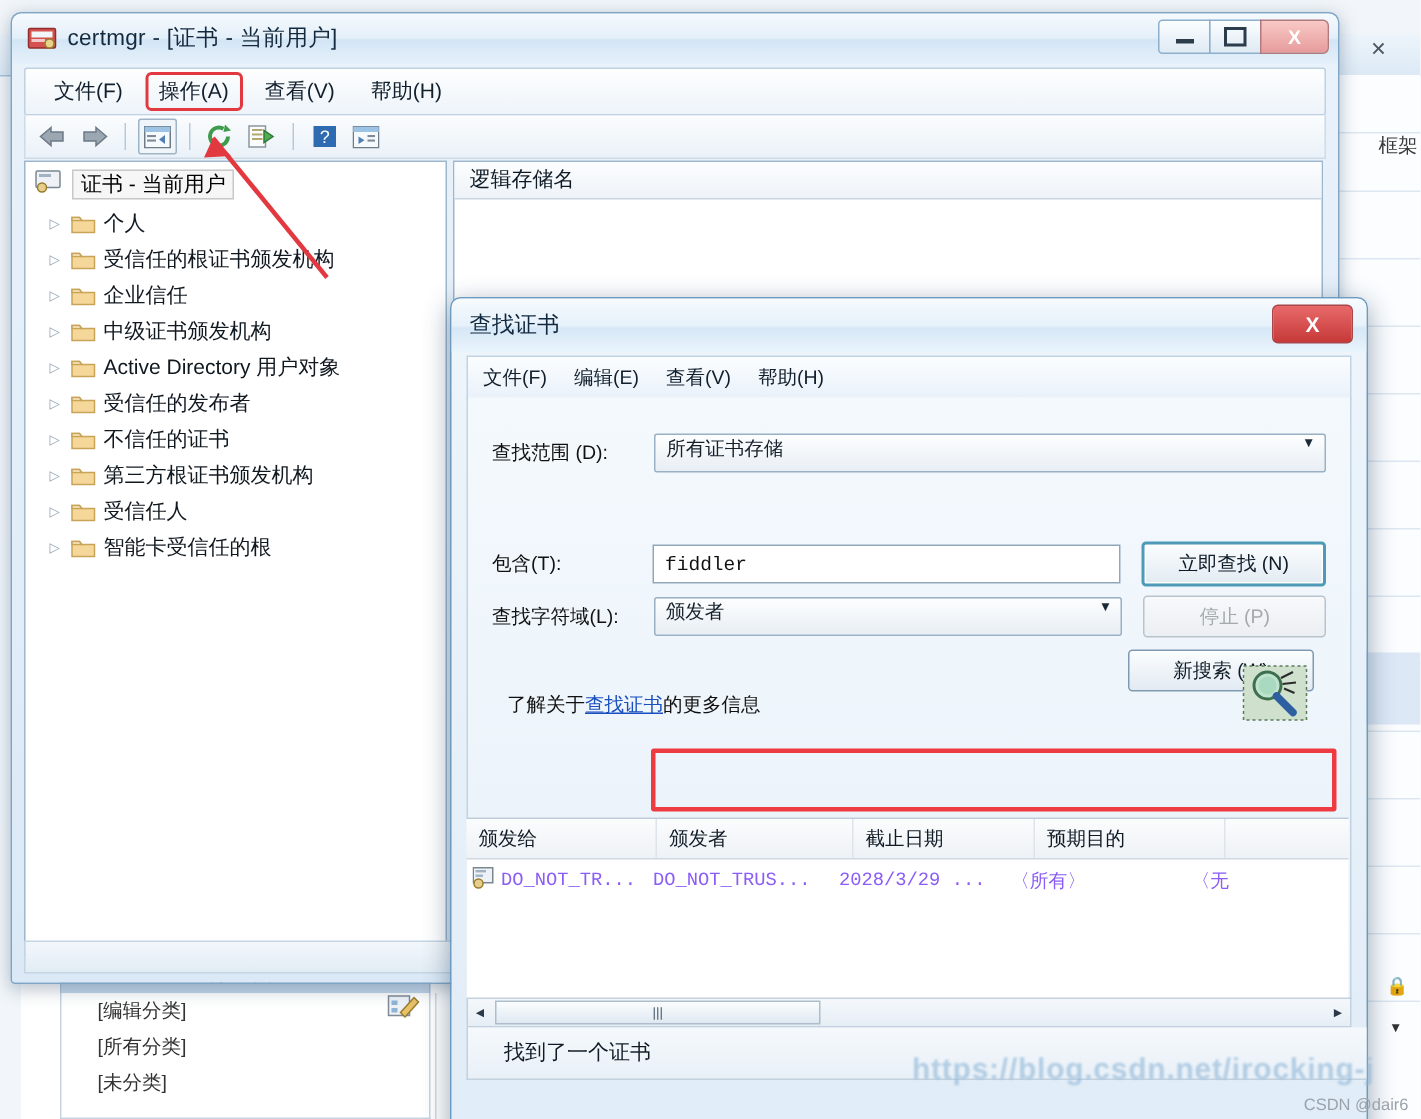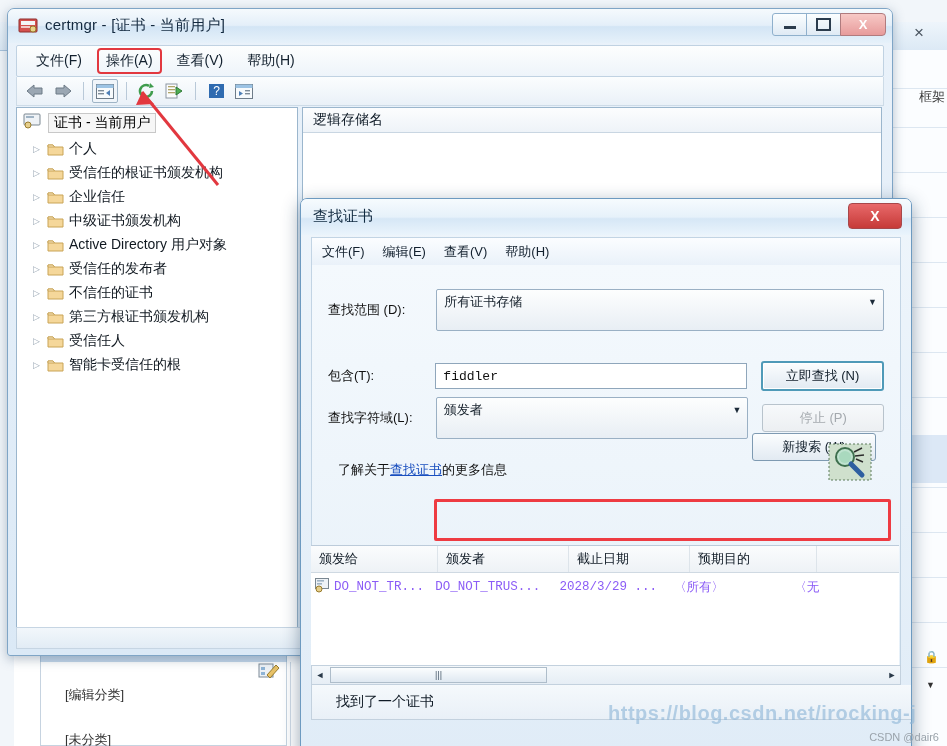--- a/index.html
+++ b/index.html
@@ -23,21 +23,21 @@
   .bg-right-rows div{border-bottom:1px solid #dde7f1;height:30px;}
   .bg-lock{position:absolute;right:8px;top:600px;font-size:12px;color:#4f6fa8;}
   .bg-caret{position:absolute;right:12px;top:630px;font-size:9px;color:#333;}
   .bg-cell-hl{position:absolute;right:0;top:385px;width:60px;height:48px;background:#dce8f6;}
   .bg-panel-left{position:absolute;left:14px;top:634px;width:895px;bottom:0;background:#fff;}
   .bg-cat-header{position:absolute;left:40px;top:636px;width:245px;height:26px;
     background:linear-gradient(#dbe7f3,#c3d6e9);border:1px solid #a8c0d6;
     text-align:center;line-height:24px;font-size:13px;letter-spacing:6px;color:#1d1d1d;}
   .bg-cat-list{position:absolute;left:40px;top:662px;width:245px;bottom:0;
     background:#fff;border:1px solid #c6d3e0;border-top:none;}
-  .bg-cat-item{padding:3px 0 3px 24px;font-size:13px;color:#333;margin-top:21px;}
+  .bg-cat-item{padding:3px 0 3px 24px;font-size:13px;color:#333;}
   .bg-edit-icon{position:absolute;left:258px;top:662px;width:22px;height:20px;}
   .bg-small-text{position:absolute;left:305px;top:690px;font-size:13px;color:#333;}
   .bg-divider-v{position:absolute;left:290px;top:662px;bottom:0;width:1px;background:#cfdae6;}
 
   
   #certmgr{position:absolute;left:7px;top:8px;width:884px;height:646px;
     border:1px solid #7fa5c6;border-radius:7px 7px 3px 3px;
     background:linear-gradient(#eaf2fa,#dbe9f6);
     box-shadow:0 3px 12px rgba(40,70,100,.35);overflow:hidden;}
   .title-bar{height:34px;position:relative;
@@ -100,22 +100,22 @@
   .dlg-menu{position:absolute;left:10px;top:38px;width:588px;height:28px;
     background:linear-gradient(#fbfdff,#e9f1f9);border:1px solid #c2d4e4;}
   .dlg-menu-row{display:flex;align-items:center;height:100%;padding-left:10px;}
   .dlg-menu-item{font-size:13px;margin-right:18px;color:#12202e;}
 
   .dlg-body{position:absolute;left:10px;top:66px;width:588px;height:400px;
     background:linear-gradient(#f4f9fd,#e8f1f9);border:1px solid #c2d4e4;border-top:none;}
   .frow{display:flex;align-items:center;margin:0 0 0 0;}
   .flabel{font-size:13px;color:#111;}
   .combo{height:24px;background:linear-gradient(#fdfefe,#e8eef4);
-    border:1px solid #9ab0c4;border-radius:2px;display:flex;align-items:center;
-    padding:0 2px 16px 7px;font-size:13px;color:#15202b;position:relative;}
+    border:1px solid #9ab0c4;border-radius:2px;display:flex;align-items:flex-start;
+    padding:0 2px 0 7px;font-size:13px;color:#15202b;position:relative;}
   .combo .arrow{position:absolute;right:6px;font-size:9px;color:#1b2a38;}
   .txtfield{height:24px;background:#fff;border:1px solid #8fa6bb;
     display:flex;align-items:center;padding-left:7px;
     font-family:"Liberation Mono","DejaVu Sans Mono",monospace;font-size:13px;color:#111;}
   .btn{height:26px;border:1px solid #7e9ab2;border-radius:3px;
     background:linear-gradient(#fbfdfe,#e2eaf2);display:flex;align-items:center;
     justify-content:center;font-size:13px;color:#0f1c28;}
   .btn.primary{border:2px solid #4f9ab8;box-shadow:inset 0 0 0 1px #fff;}
   .btn.disabled{color:#a4a9ae;background:linear-gradient(#f7f9fb,#eceff2);border-color:#b8c3cc;}
   .redbox{position:absolute;border:3px solid #ee3b42;border-radius:2px;pointer-events:none;}
@@ -192,22 +192,22 @@
     <div class="bg-cell-hl"></div>
     <div class="bg-lock">🔒</div>
     <div class="bg-caret">▼</div>
   </div>
   <div class="bg-right-label">框架</div>
 
   <div class="bg-panel-left"></div>
   <div class="bg-cat-header">分 类</div>
   <div class="bg-cat-list">
     <div class="bg-cat-item">[编辑分类]</div>
+    <div class="bg-cat-item">[所有分类]</div>
     <div class="bg-cat-item">[未分类]</div>
-    <div class="bg-cat-item">[所有分类]</div>
   </div>
   <div class="bg-divider-v"></div>
   <div class="bg-edit-icon">
     <svg width="22" height="20" viewBox="0 0 22 20">
       <rect x="1" y="2" width="14" height="13" fill="#eef2f6" stroke="#7d8a97"></rect>
       <rect x="3" y="5" width="4" height="3" fill="#8fb4d6"></rect>
       <rect x="3" y="10" width="4" height="3" fill="#8fb4d6"></rect>
       <path d="M9 13 L18 3 L21 6 L12 16 Z" fill="#e8c268" stroke="#9a7c2c"></path>
     </svg>
   </div>

